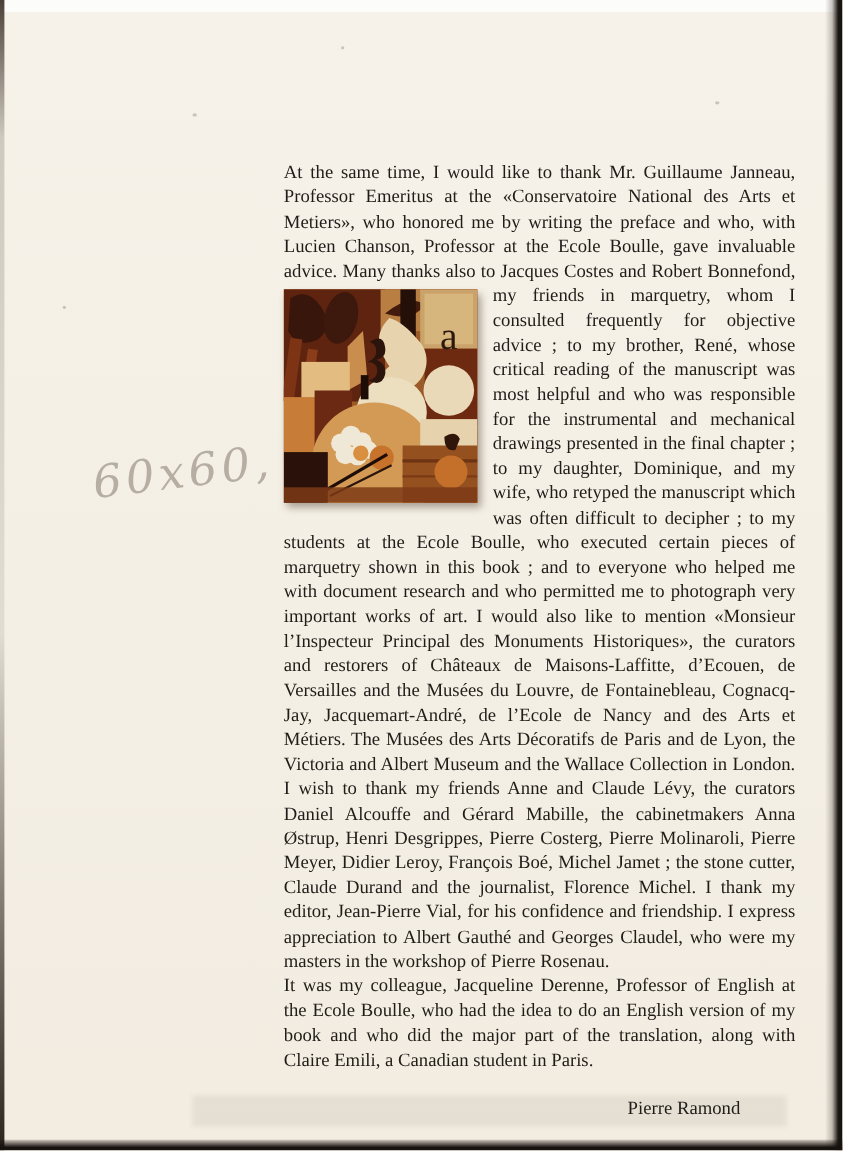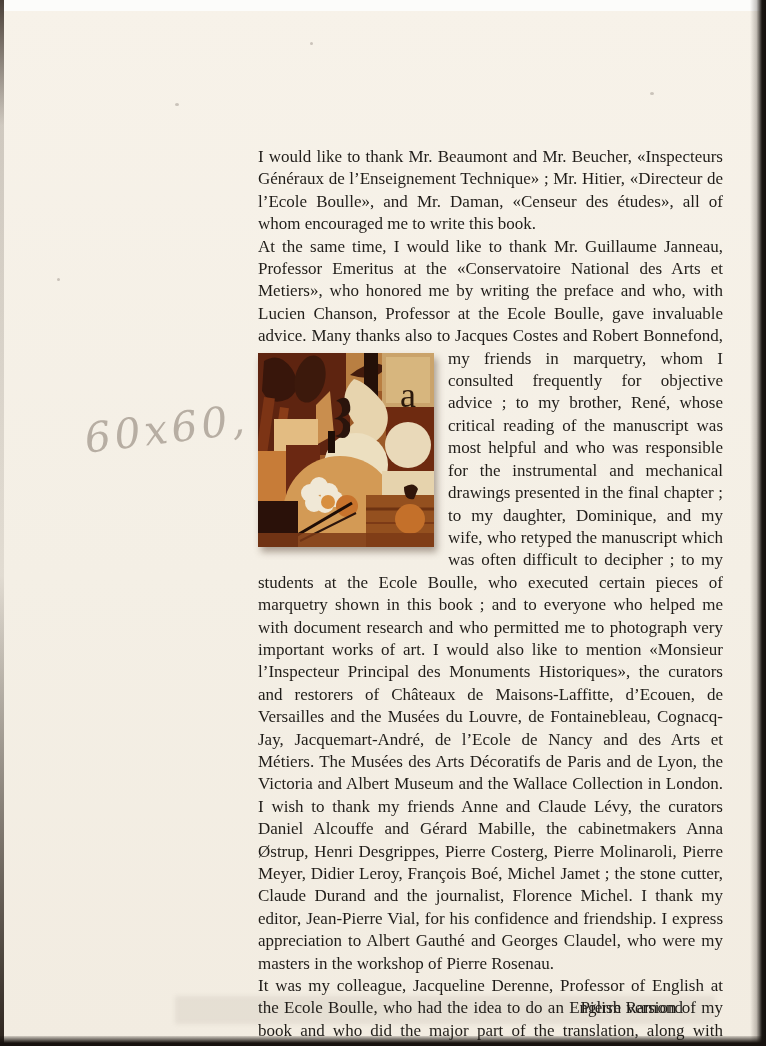--- a/index.html
+++ b/index.html
@@ -34,21 +34,21 @@
   .art-float{
     float:left;
     width:176px;height:194px;
     margin:5px 14px 8px 0;
     box-shadow:3px 5px 7px rgba(80,60,45,0.45);
     background:#9c5a28;
   }
   .art-float svg{display:block;}
 
   .signature{
-    position:absolute;left:262px;top:998px;width:465px;
+    position:absolute;left:252px;top:998px;width:465px;
     font-size:17px;color:#201d19;text-align:right;padding-right:44px;
     box-sizing:border-box;
   }
 
   .handwritten{
     position:absolute;left:84px;top:404px;width:180px;
     font-family:"DejaVu Serif", serif;
     font-style:italic;
     font-size:41px;
     color:#b7aea3;
@@ -68,21 +68,20 @@
   <div class="edge-bottom"></div>
   <div class="scan-band"></div>
   <div class="scan-speck" style="left:310px;top:42px;width:3px;height:3px;"></div>
   <div class="scan-speck" style="left:175px;top:103px;width:4px;height:3px;"></div>
   <div class="scan-speck" style="left:650px;top:92px;width:4px;height:3px;"></div>
   <div class="scan-speck" style="left:57px;top:278px;width:3px;height:3px;"></div>
 
   <div class="handwritten">60x60,</div>
 
   <div class="text-block">
-    <p>I would like to thank Mr. Beaumont and Mr. Beucher, «Inspecteurs Généraux de l’Enseignement Technique» ; Mr. Hitier, «Directeur de l’Ecole Boulle», and Mr. Daman, «Censeur des études», all of whom encouraged me to write this book.</p>
     <p>
       <span>At the same time, I would like to thank Mr. Guillaume Janneau, Professor Emeritus at the «Conservatoire National des Arts et Metiers», who honored me by writing the preface and who, with Lucien Chanson, Professor at the Ecole Boulle, gave invaluable advice. Many thanks also to Jacques Costes and Robert Bonnefond, my friends in marquetry,</span>
       <span class="art-float">
           <svg width="176" height="194" viewBox="0 0 176 194" xmlns="http://www.w3.org/2000/svg">
         <rect x="0" y="0" width="176" height="194" fill="#9c5a28"></rect>
 
         <rect x="0" y="0" width="92" height="102" fill="#5e2410"></rect>
         <path d="M6,8 q16,-10 28,8 q12,20 -4,30 q-18,8 -26,-8 z" fill="#38160b"></path>
         <ellipse cx="52" cy="26" rx="15" ry="24" fill="#3c190c" transform="rotate(14 52 26)"></ellipse>
         <rect x="6" y="44" width="11" height="58" fill="#7c3415" transform="rotate(8 6 44)"></rect>

